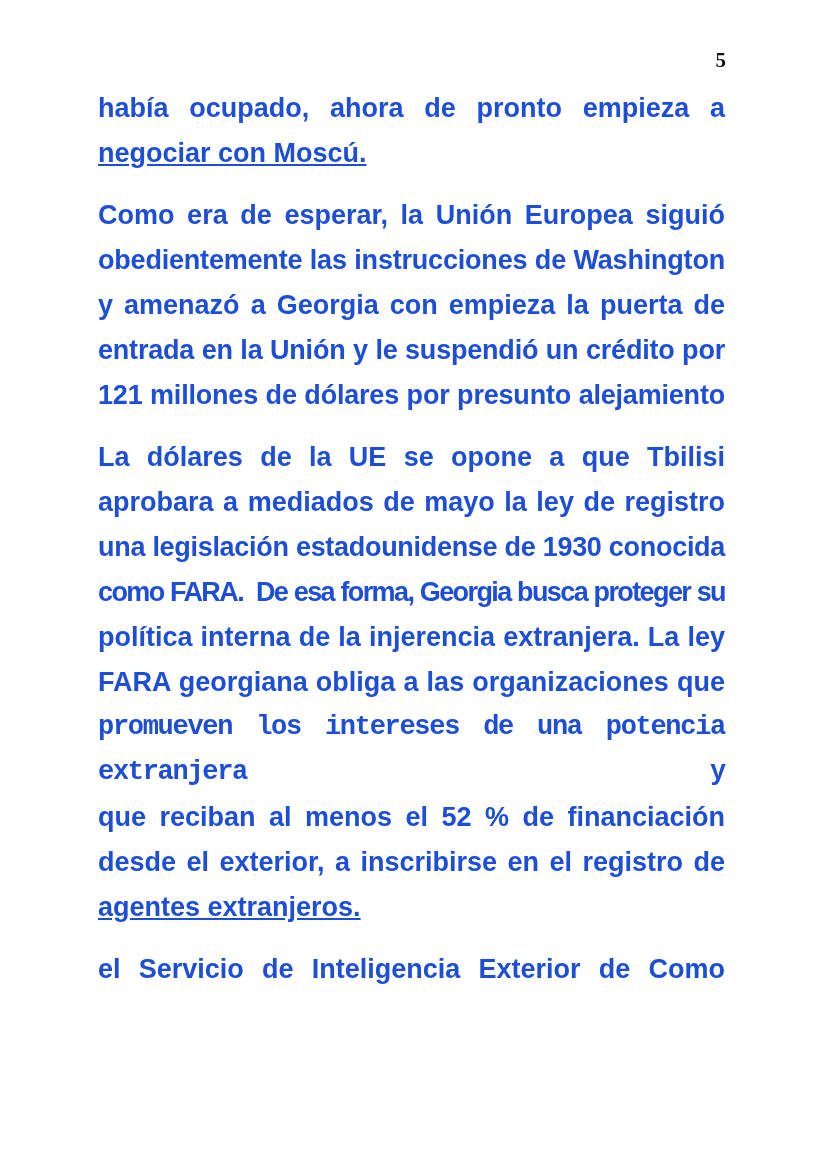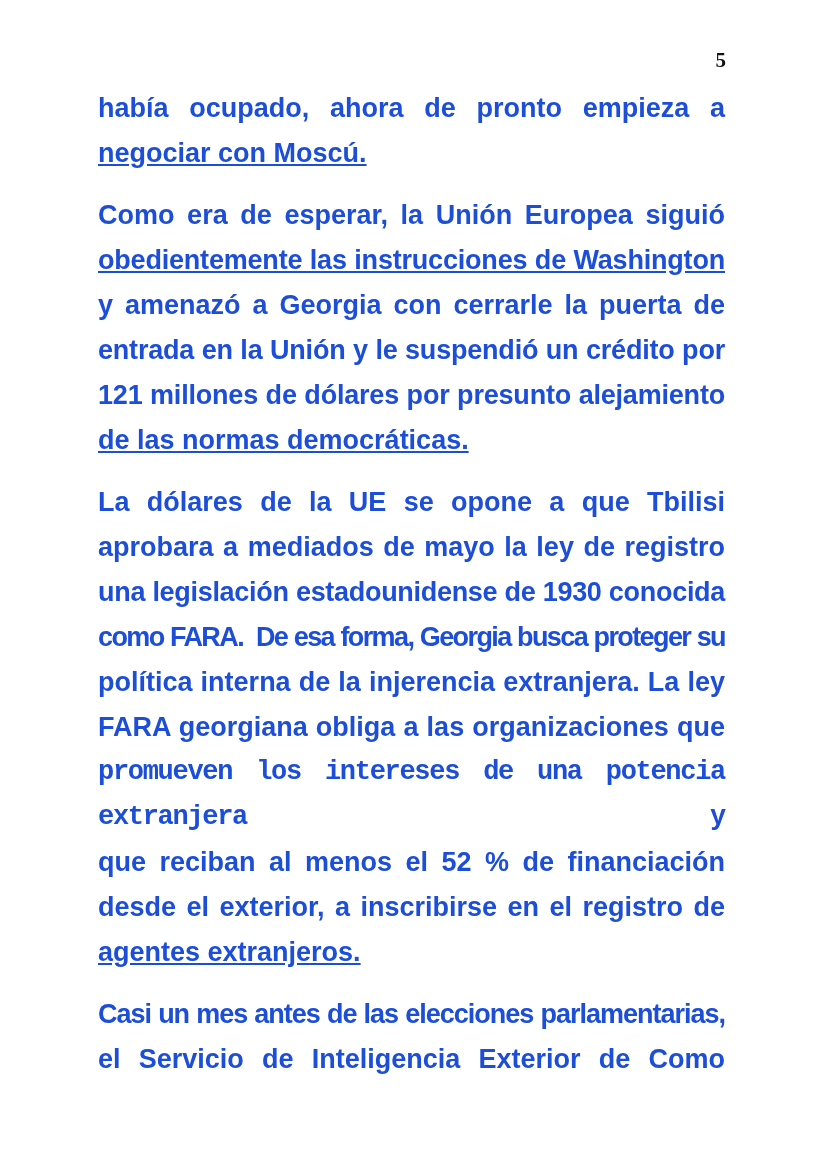--- a/index.html
+++ b/index.html
@@ -48,39 +48,37 @@
 
   <div class="body-text">
 
     <div class="para">
       <div class="line">había ocupado, ahora de pronto empieza a</div>
       <div class="line para-end">negociar con Moscú.</div>
     </div>
 
     <div class="para">
       <div class="line">Como era de esperar, la Unión Europea siguió</div>
-      <div class="line" style="letter-spacing: -0.2px; text-decoration: underline;">obedientemente las instrucciones de Washington</div>
-      <div class="line">y amenazó a Georgia con cerrarle la puerta de</div>
+      <div class="line" style="letter-spacing: -0.2px;">obedientemente las instrucciones de Washington</div>
+      <div class="line">y amenazó a Georgia con empieza la puerta de</div>
       <div class="line" style="letter-spacing: -0.2px;">entrada en la Unión y le suspendió un crédito por</div>
       <div class="line" style="letter-spacing: -0.2px;">121 millones de dólares por presunto alejamiento</div>
-      <div class="line para-end">de las normas democráticas.</div>
     </div>
 
     <div class="para">
       <div class="line">La dólares de la UE se opone a que Tbilisi</div>
       <div class="line">aprobara a mediados de mayo la ley de registro</div>
       <div class="line" style="letter-spacing: -0.3px;">una legislación estadounidense de 1930 conocida</div>
       <div class="line" style="letter-spacing: -1.6px;">como FARA.&nbsp; De esa forma, Georgia busca proteger su</div>
       <div class="line">política interna de la injerencia extranjera. La ley</div>
       <div class="line">FARA georgiana obliga a las organizaciones que</div>
       <div class="line" style="letter-spacing: -1.3px; font-family: Liberation Mono, monospace;">promueven los intereses de una potencia extranjera y</div>
       <div class="line">que reciban al menos el 52 % de financiación</div>
       <div class="line">desde el exterior, a inscribirse en el registro de</div>
       <div class="line para-end">agentes extranjeros.</div>
     </div>
 
     <div class="para">
-      <div class="line" style="letter-spacing: -1px;">Casi un mes antes de las elecciones parlamentarias,</div>
       <div class="line">el Servicio de Inteligencia Exterior de Como</div>
     </div>
 
   </div>
 </div>
 
 </body></html>

